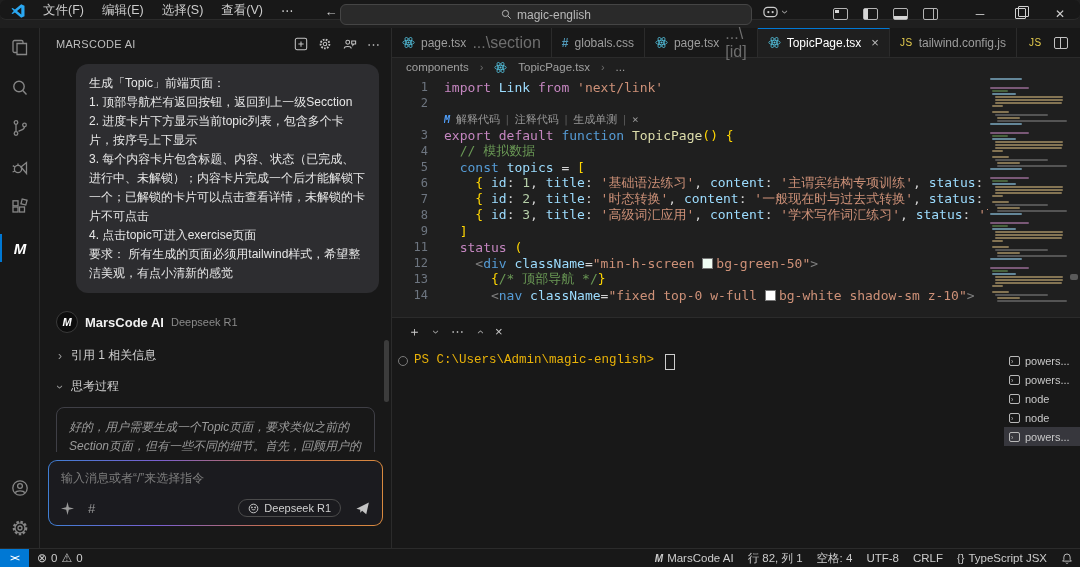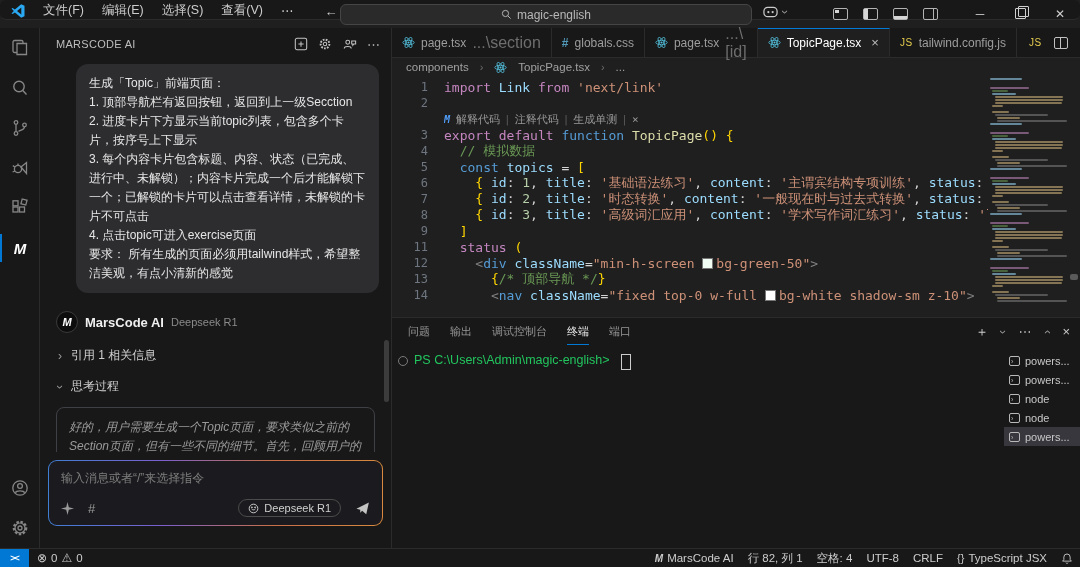--- a/index.html
+++ b/index.html
@@ -106,21 +106,21 @@
   
   .panel{position:absolute;left:0;right:0;bottom:0;height:231px;background:#181818;border-top:1px solid #2b2b2b;box-sizing:border-box}
   .panel-head{height:27px;display:flex;align-items:center;padding:0 10px 0 16px}
   .panel-tabs{display:flex;gap:20px;flex:1}
   .panel-tab{font-size:11px;color:#969696;height:27px;display:flex;align-items:center;box-sizing:border-box}
   .panel-tab.active{color:#e7e7e7;border-bottom:1px solid #0078d4}
   .panel-actions{display:flex;align-items:center;gap:11px;color:#cccccc;font-size:13px}
   .panel-body{display:flex;height:196px}
   .term-main{flex:1;padding:8px 0 0 6px;display:flex;align-items:flex-start;gap:6px}
   .term-dot{width:8px;height:8px;border:1px solid #7a7a7a;border-radius:50%;margin-top:3px}
-  .term-text{font-family:Liberation Sans, sans-serif;font-size:12.5px;color:#22c55e}
+  .term-text{font-family:Liberation Mono, monospace;font-size:12.5px;color:#eab308}
   .term-cursor{width:8px;height:14px;border:1px solid #cccccc;margin-left:5px;margin-top:1px}
   .term-list{width:76px;padding-top:6px}
   .term-row{display:flex;align-items:center;gap:5px;height:19px;padding-left:5px;color:#c8c8c8;font-size:11px}
   .term-row.selected{background:#37373d}
   .term-ic{width:11px;height:10px;border:1px solid #b9b9b9;border-radius:2px;font-size:7px;line-height:9px;
     text-align:left;padding-left:1px;color:#b9b9b9;box-sizing:border-box}
   
   .statusbar{position:absolute;left:0;right:0;bottom:0;height:19px;background:#181818;
     border-top:1px solid #2b2b2b;display:flex;align-items:center;box-sizing:border-box;font-size:12px;color:#cccccc}
   .remote{width:29px;height:100%;background:#0078d4;color:#fff;display:flex;align-items:center;
@@ -658,27 +658,20 @@
           <div class="mm-bar" style="width: 70.05px; background: rgb(128, 128, 128); margin-left: 7.2px;"></div>
         </div>
       </div>
     <div class="ed-scrollzone">
         <div class="ed-thumb"></div>
       </div>
   </div>
 
   <div class="panel">
     <div class="panel-head">
-      <div class="panel-tabs" id="panel-tabs">
-          <div class="panel-tab">问题</div>
-          <div class="panel-tab">输出</div>
-          <div class="panel-tab">调试控制台</div>
-          <div class="panel-tab active">终端</div>
-          <div class="panel-tab">端口</div>
-        </div>
       <div class="panel-actions">
         <span>＋</span>
         <span class="chev down">›</span>
         <span style="letter-spacing:1px">⋯</span>
         <span class="chev" style="transform:rotate(-90deg)">›</span>
         <span>×</span>
       </div>
     </div>
     <div class="panel-body">
       <div class="term-main">

